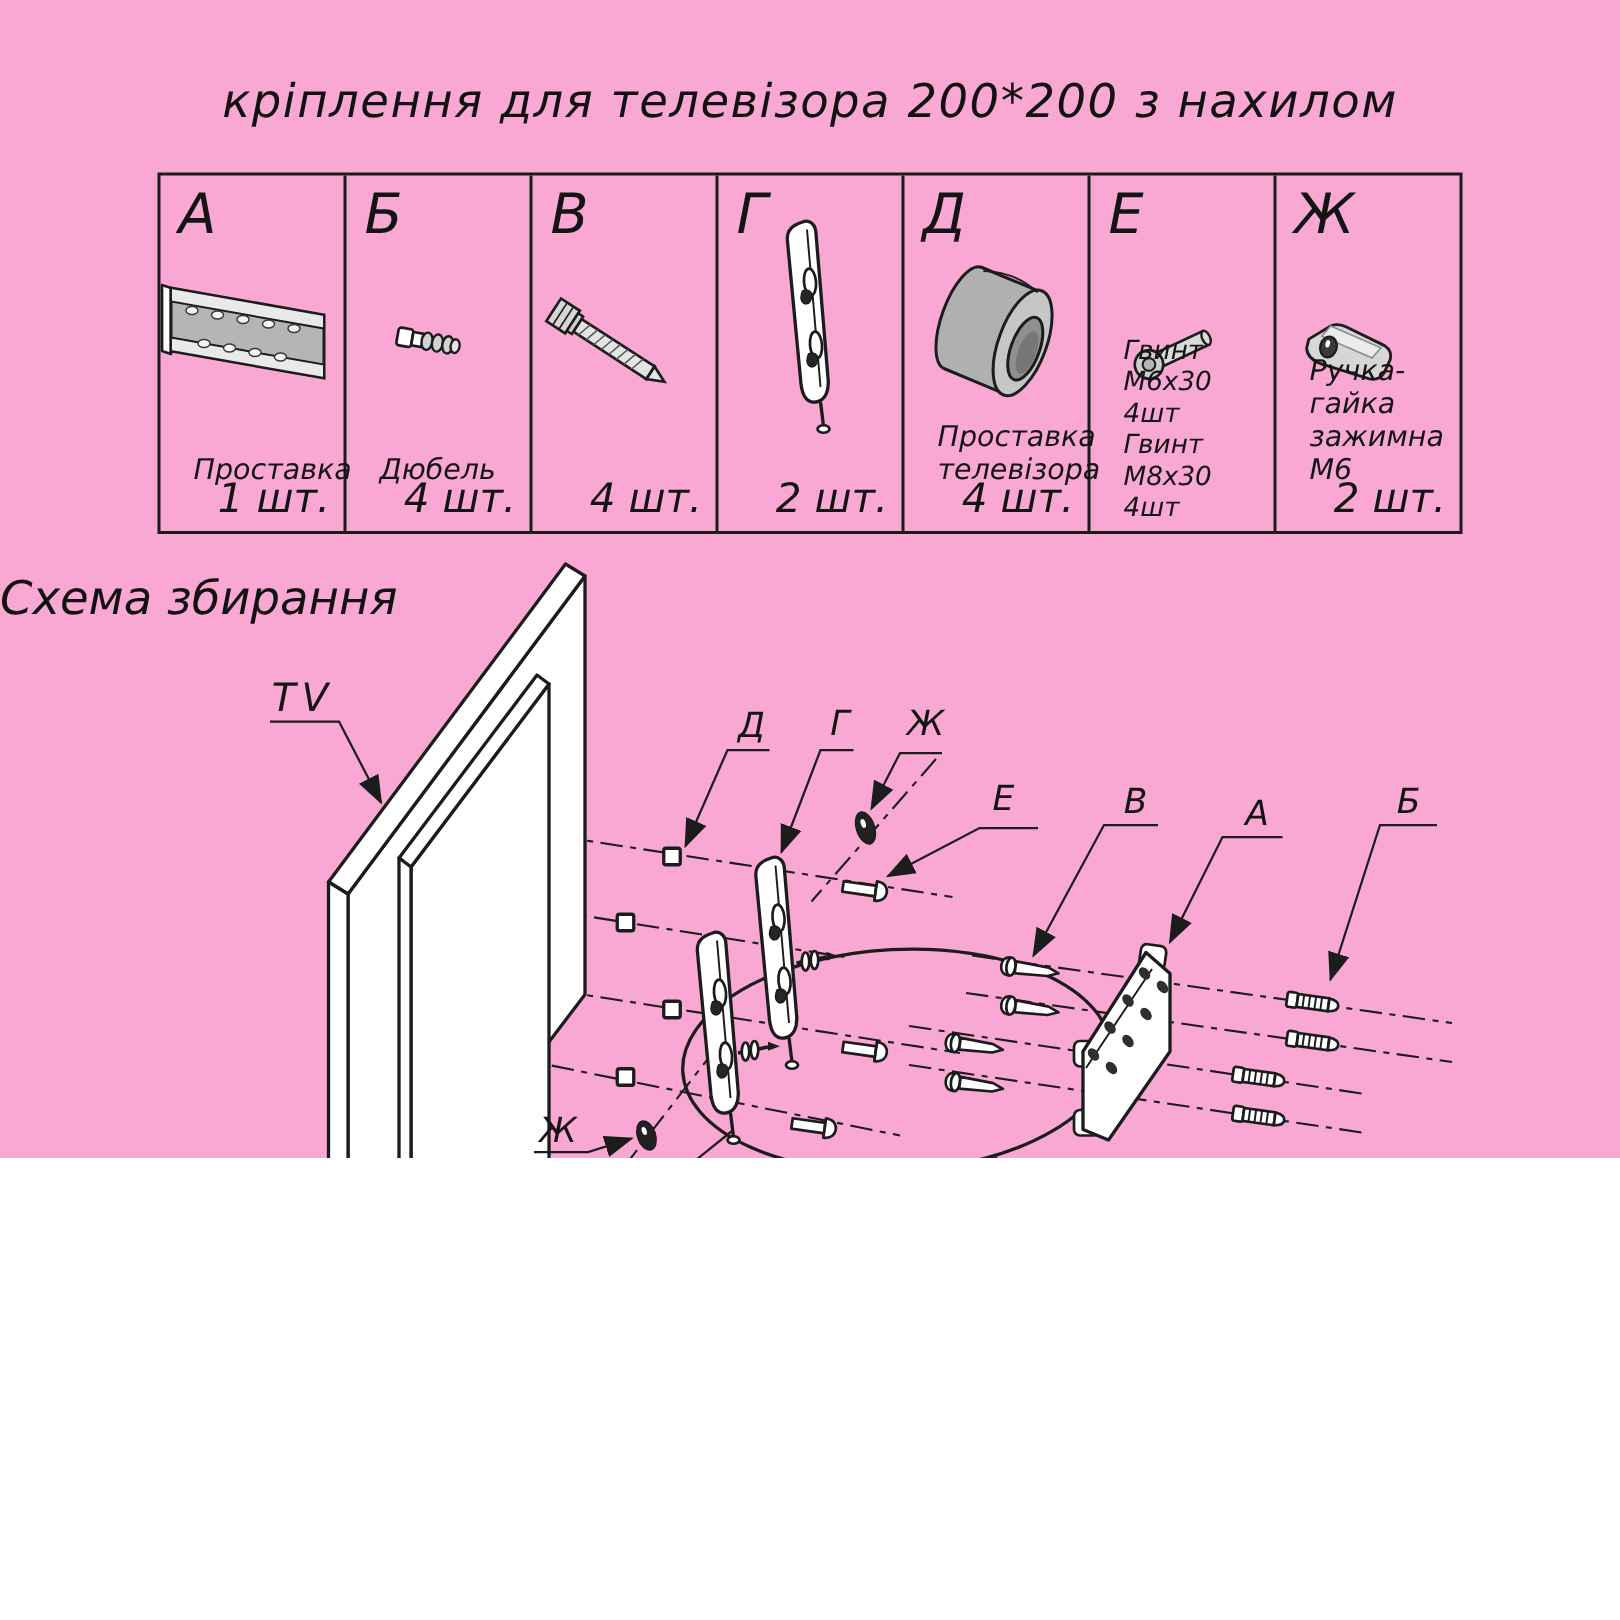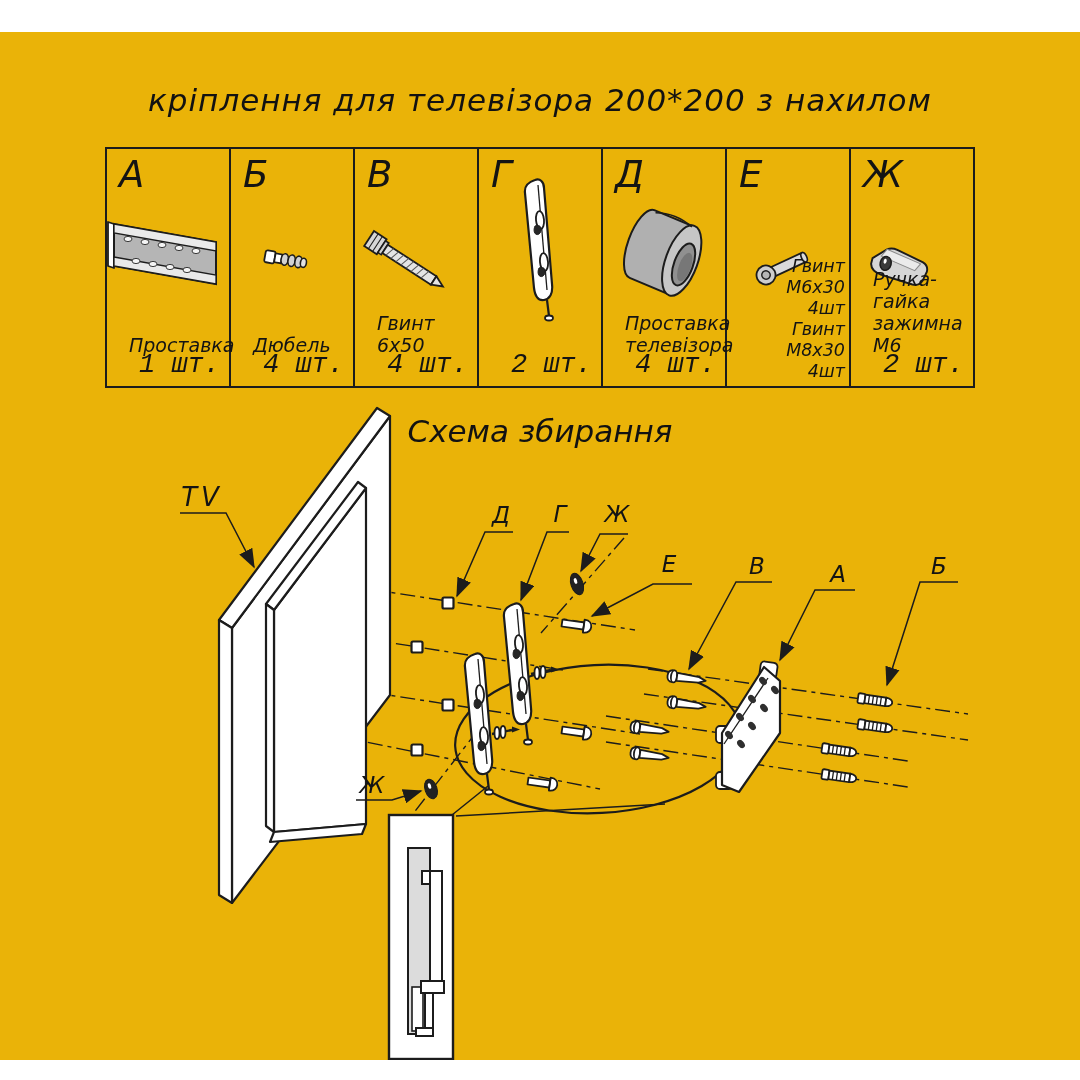--- a/index.html
+++ b/index.html
@@ -1,30 +1,30 @@
 <!DOCTYPE html>
 <html><head>
 <meta charset="utf-8">
 <style>
   html,body{margin:0;padding:0;background:#fff;}
-  .page{position:relative;width:1080px;height:1028px;background:#eab308;overflow:hidden;
-        font-family:"DejaVu Sans",sans-serif;color:#161616;margin-top:32px;}
+  .page{position:relative;width:1080px;height:772px;background:#f9a8d4;overflow:hidden;
+        font-family:"DejaVu Sans",sans-serif;color:#161616;}
   .title{position:absolute;top:50px;left:0;width:1080px;text-align:center;
          font-style:italic;font-size:31px;letter-spacing:1px;color:#121212;}
-  .heading{position:absolute;top:381px;left:0;width:1080px;text-align:center;
+  .heading{position:absolute;top:381px;left:0;width:1080px;
          font-style:italic;font-size:31px;color:#121212;}
   .parts-table{position:absolute;left:105px;top:115px;width:870px;height:241px;
          display:flex;border:2.5px solid #1c1c1c;box-sizing:border-box;z-index:2;}
   .cell{position:relative;flex:1 1 0;border-right:2.5px solid #1c1c1c;}
   .cell:last-child{border-right:none;}
   .letter{position:absolute;top:4px;left:12px;font-style:italic;font-size:37px;color:#141414;}
   .name{position:absolute;left:22px;right:4px;bottom:30px;font-style:italic;
         font-size:19px;line-height:22px;color:#141414;}
-  .name.low{bottom:4px;font-size:17.5px;line-height:21px;text-align:right;}
-  .qty{position:absolute;right:9px;bottom:6px;font-style:italic;font-size:27px;color:#141414;font-family:Liberation Mono, monospace;}
+  .name.low{bottom:4px;font-size:17.5px;line-height:21px;}
+  .qty{position:absolute;right:9px;bottom:6px;font-style:italic;font-size:27px;color:#141414;}
   #art{position:absolute;left:0;top:0;z-index:1;}
   
   .w{fill:#ffffff;stroke:#1c1c1c;stroke-width:2.2;stroke-linejoin:round;}
   .w18{fill:#ffffff;stroke:#1c1c1c;stroke-width:1.8;stroke-linejoin:round;}
   .axis{stroke:#1c1c1c;stroke-width:1.4;stroke-dasharray:15 5 4 5;fill:none;}
   .ldr{stroke:#1c1c1c;stroke-width:1.5;fill:none;}
   .thin{stroke:#1c1c1c;stroke-width:1.3;fill:none;}
   .dark{fill:#262626;stroke:#1c1c1c;stroke-width:1;}
   .lbl{font:italic 23px "DejaVu Sans",sans-serif;fill:#141414;text-anchor:middle;}
 </style>
@@ -41,21 +41,20 @@
       <div class="name"><span>Проставка</span><br><span></span></div>
       <div class="qty">1 шт.</div>
     </div>
     <div class="cell">
       <div class="letter">Б</div>
       <div class="name"><span>Дюбель</span><br><span></span></div>
       <div class="qty">4 шт.</div>
     </div>
     <div class="cell">
       <div class="letter">В</div>
-      <div class="name"><span>Гвинт 6х50</span><br><span></span></div>
       <div class="qty">4 шт.</div>
     </div>
     <div class="cell">
       <div class="letter">Г</div>
       <div class="qty">2 шт.</div>
     </div>
     <div class="cell">
       <div class="letter">Д</div>
       <div class="name"><span>Проставка</span><br><span>телевізора</span></div>
       <div class="qty">4 шт.</div>

